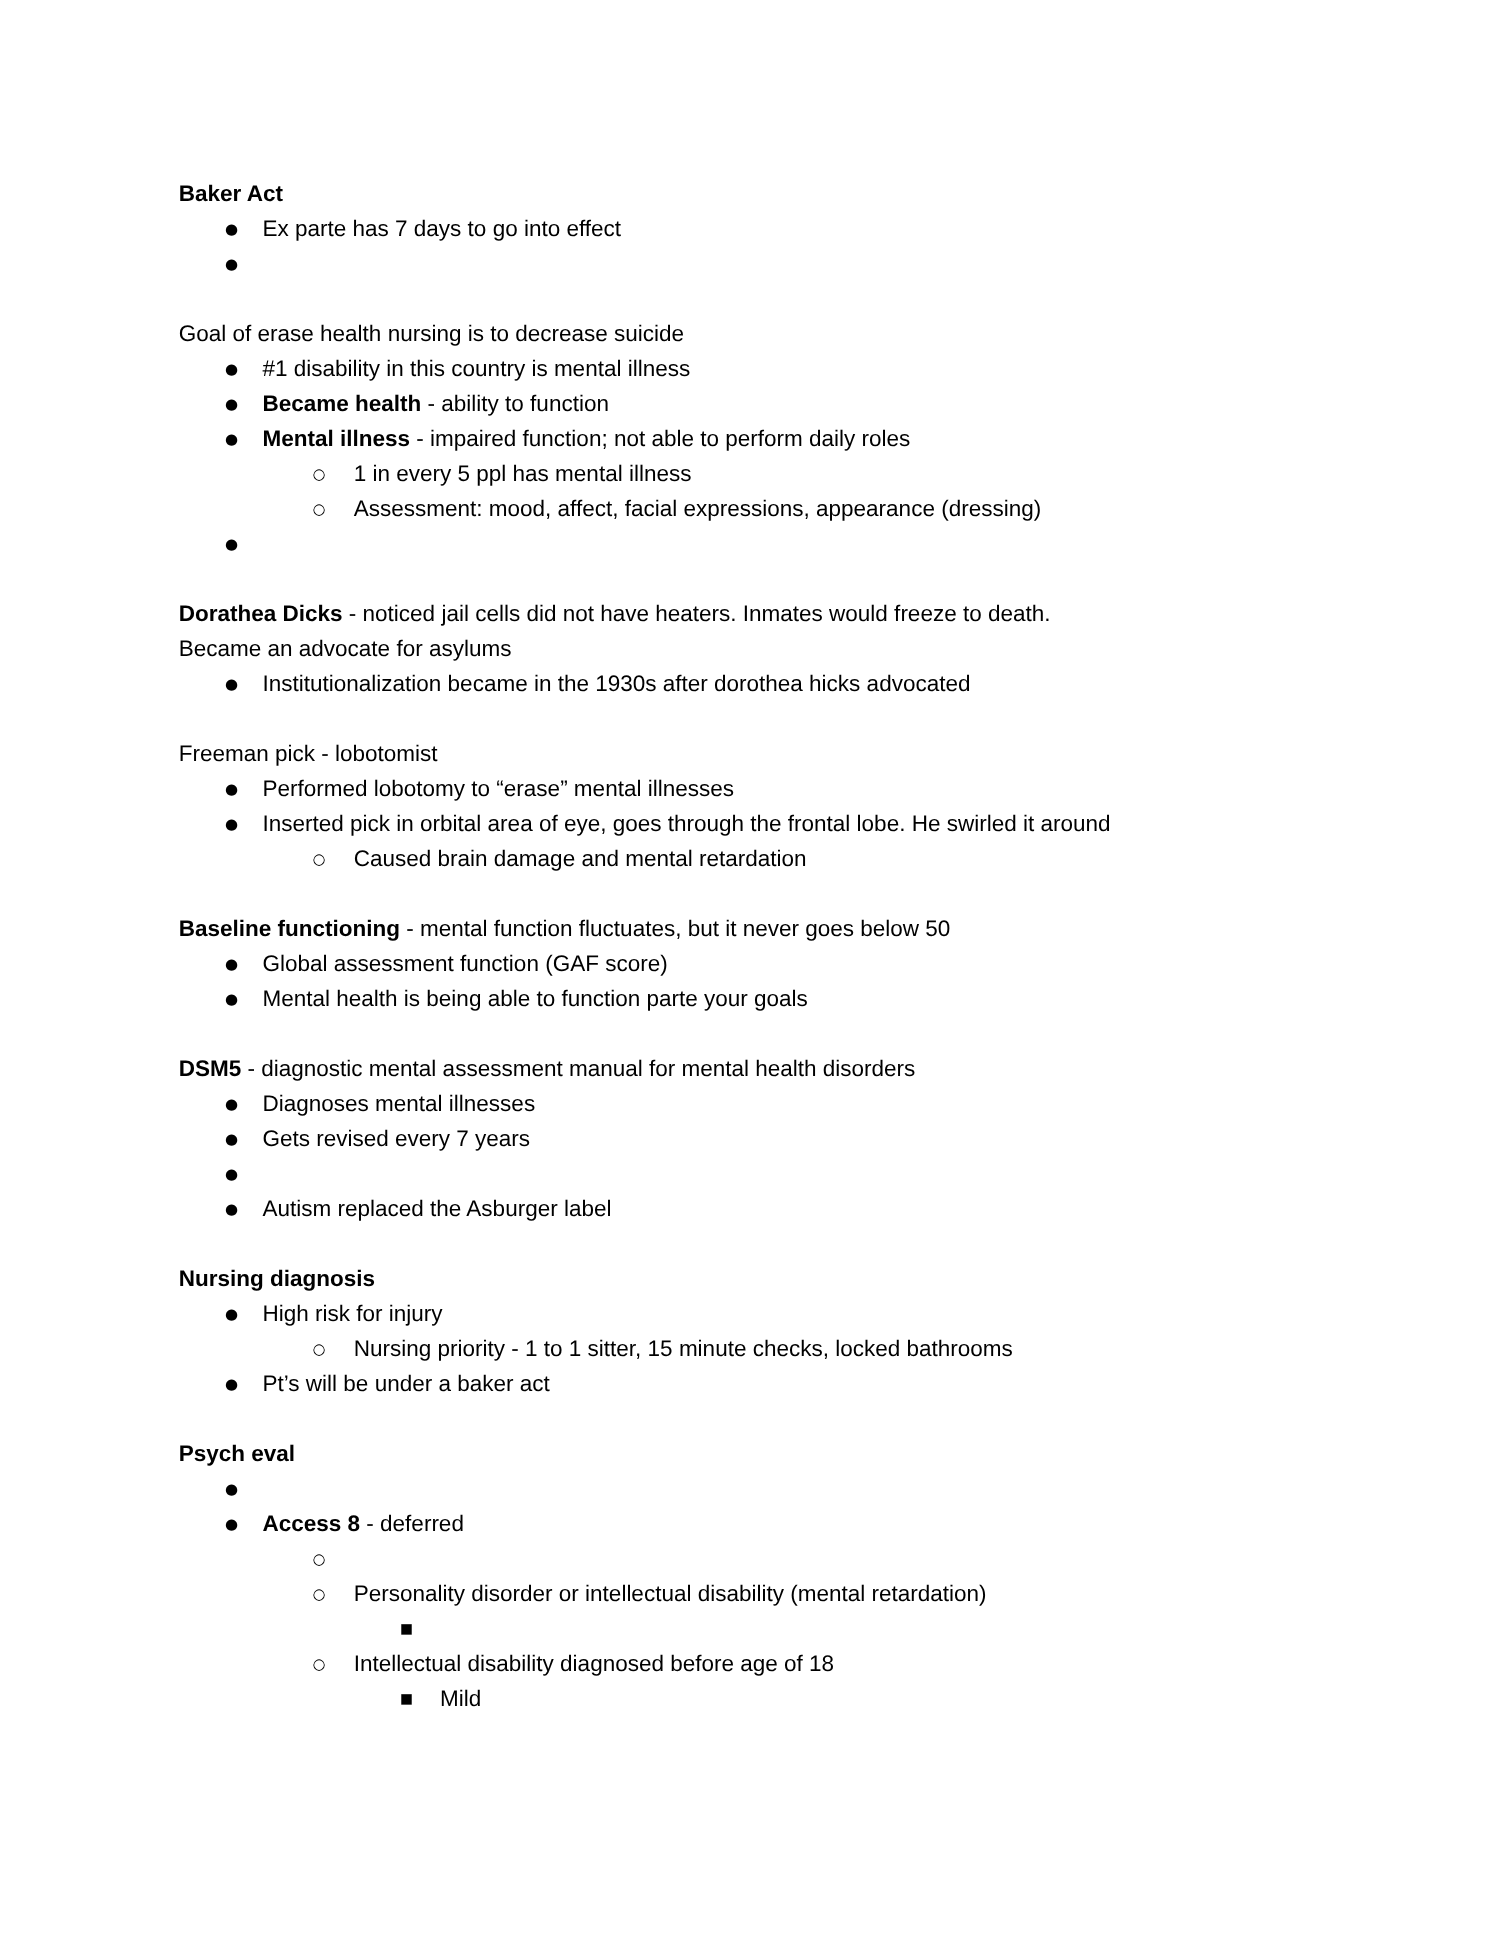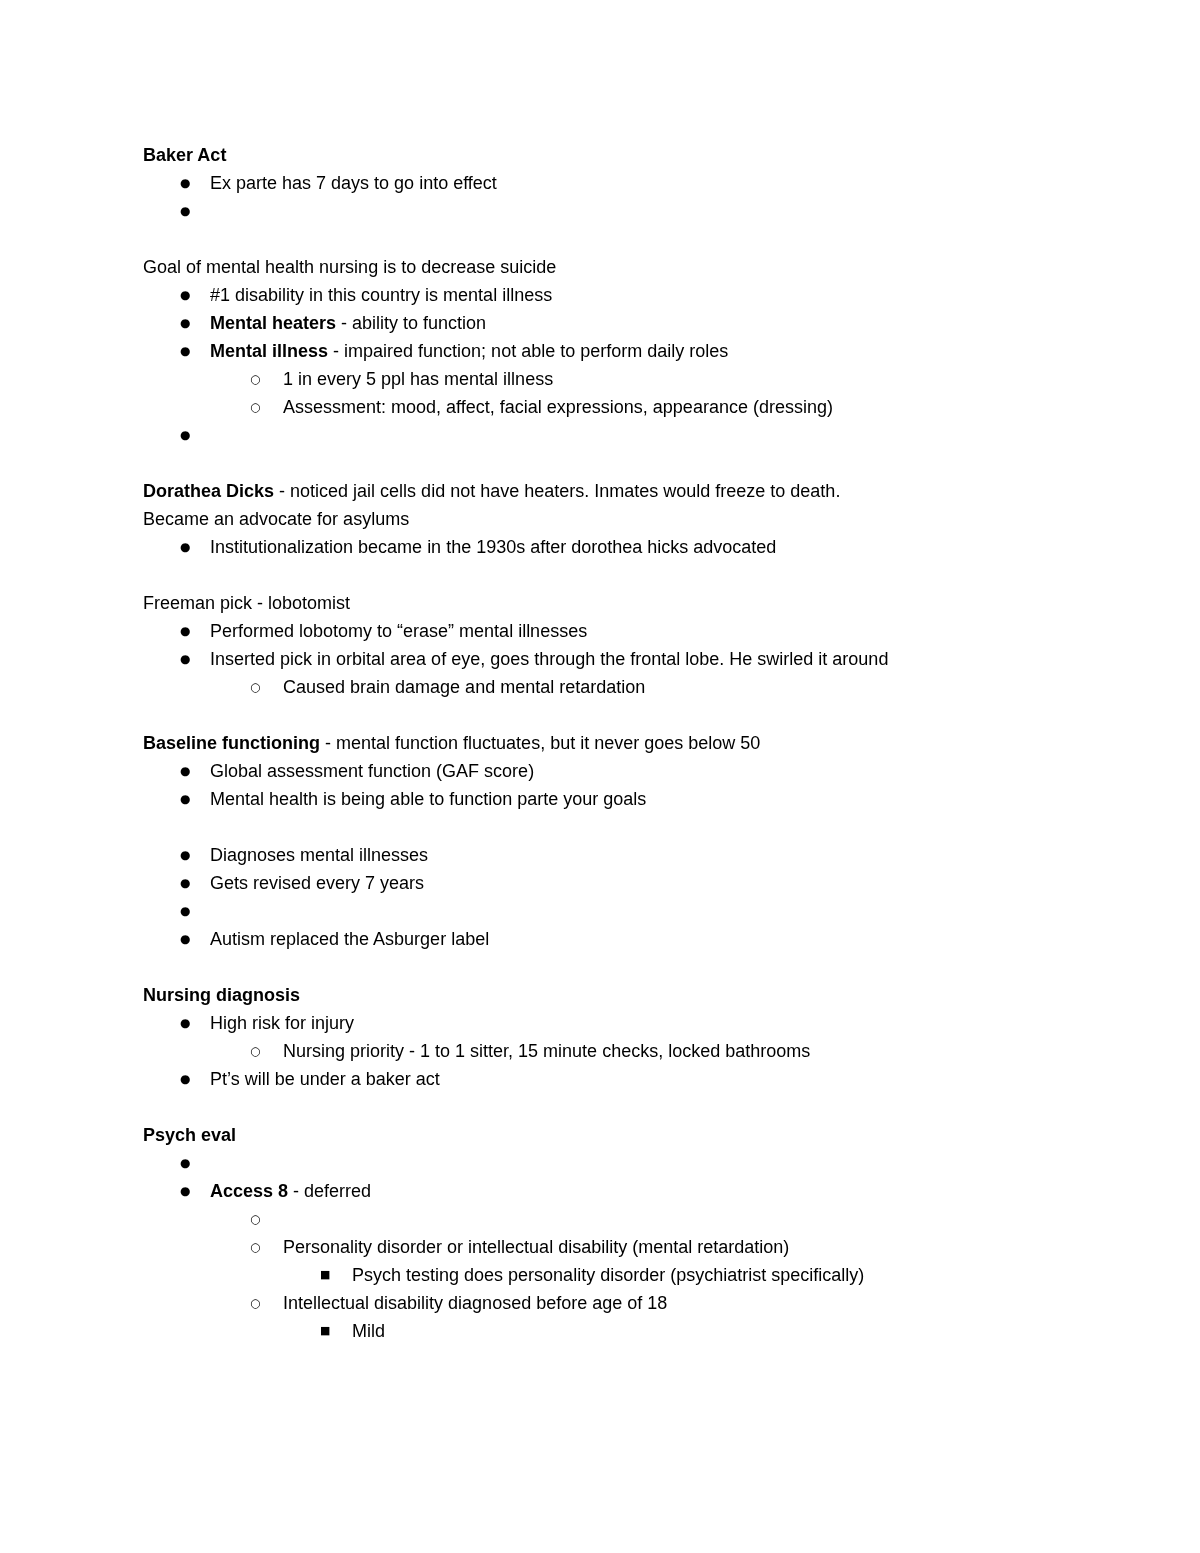--- a/index.html
+++ b/index.html
@@ -40,52 +40,53 @@
 </style>
 </head>
 <body>
 
 <div class="page">
   <div>
       <div class="line h"><span class="text"><strong>Baker Act</strong></span></div>
       <div class="line b1"><span class="bullet">●</span><span class="text"><span>Ex parte has 7 days to go into effect</span></span></div>
       <div class="line b1"><span class="bullet">●</span><span class="text"></span></div>
       <div class="gap"></div>
-      <div class="line p"><span class="text"><span>Goal of mental health nursing is to decrease suicide</span></span></div>
+      <div class="line p"><span class="text"><span>Goal of erase health nursing is to decrease suicide</span></span></div>
       <div class="line b1"><span class="bullet">●</span><span class="text"><span>#1 disability in this country is mental illness</span></span></div>
-      <div class="line b1"><span class="bullet">●</span><span class="text"><strong>Mental heaters</strong><span> - ability to function</span></span></div>
+      <div class="line b1"><span class="bullet">●</span><span class="text"><strong>Became health</strong><span> - ability to function</span></span></div>
       <div class="line b1"><span class="bullet">●</span><span class="text"><strong>Mental illness</strong><span> - impaired function; not able to perform daily roles</span></span></div>
       <div class="line b2"><span class="bullet">○</span><span class="text"><span>1 in every 5 ppl has mental illness</span></span></div>
       <div class="line b2"><span class="bullet">○</span><span class="text"><span>Assessment: mood, affect, facial expressions, appearance (dressing)</span></span></div>
       <div class="line b1"><span class="bullet">●</span><span class="text"></span></div>
       <div class="gap"></div>
       <div class="line p"><span class="text"><strong>Dorathea Dicks</strong><span> - noticed jail cells did not have heaters. Inmates would freeze to death.</span><br><span>Became an advocate for asylums</span></span></div>
       <div class="line b1"><span class="bullet">●</span><span class="text"><span>Institutionalization became in the 1930s after dorothea hicks advocated</span></span></div>
       <div class="gap"></div>
       <div class="line p"><span class="text"><span>Freeman pick - lobotomist</span></span></div>
       <div class="line b1"><span class="bullet">●</span><span class="text"><span>Performed lobotomy to “erase” mental illnesses</span></span></div>
       <div class="line b1"><span class="bullet">●</span><span class="text"><span>Inserted pick in orbital area of eye, goes through the frontal lobe. He swirled it around</span></span></div>
       <div class="line b2"><span class="bullet">○</span><span class="text"><span>Caused brain damage and mental retardation</span></span></div>
       <div class="gap"></div>
       <div class="line p"><span class="text"><strong>Baseline functioning</strong><span> - mental function fluctuates, but it never goes below 50</span></span></div>
       <div class="line b1"><span class="bullet">●</span><span class="text"><span>Global assessment function (GAF score)</span></span></div>
       <div class="line b1"><span class="bullet">●</span><span class="text"><span>Mental health is being able to function parte your goals</span></span></div>
       <div class="gap"></div>
+      <div class="line p"><span class="text"><strong>DSM5</strong><span> - diagnostic mental assessment manual for mental health disorders</span></span></div>
       <div class="line b1"><span class="bullet">●</span><span class="text"><span>Diagnoses mental illnesses</span></span></div>
       <div class="line b1"><span class="bullet">●</span><span class="text"><span>Gets revised every 7 years</span></span></div>
       <div class="line b1"><span class="bullet">●</span></div>
       <div class="line b1"><span class="bullet">●</span><span class="text"><span>Autism replaced the Asburger label</span></span></div>
       <div class="gap"></div>
       <div class="line h"><span class="text"><strong>Nursing diagnosis</strong></span></div>
       <div class="line b1"><span class="bullet">●</span><span class="text"><span>High risk for injury</span></span></div>
       <div class="line b2"><span class="bullet">○</span><span class="text"><span>Nursing priority - 1 to 1 sitter, 15 minute checks, locked bathrooms</span></span></div>
       <div class="line b1"><span class="bullet">●</span><span class="text"><span>Pt’s will be under a baker act</span></span></div>
       <div class="gap"></div>
       <div class="line h"><span class="text"><strong>Psych eval</strong></span></div>
       <div class="line b1"><span class="bullet">●</span></div>
       <div class="line b1"><span class="bullet">●</span><span class="text"><strong>Access 8</strong><span> - deferred</span></span></div>
       <div class="line b2"><span class="bullet">○</span></div>
       <div class="line b2"><span class="bullet">○</span><span class="text"><span>Personality disorder or intellectual disability (mental retardation)</span></span></div>
-      <div class="line b3"><span class="bullet">■</span><span class="text"><span>Psych testing does personality disorder (psychiatrist specifically)</span></span></div>
+      <div class="line b3"><span class="bullet">■</span></div>
       <div class="line b2"><span class="bullet">○</span><span class="text"><span>Intellectual disability diagnosed before age of 18</span></span></div>
       <div class="line b3"><span class="bullet">■</span><span class="text"><span>Mild</span></span></div>
     </div>
 </div>
 
 </body></html>

